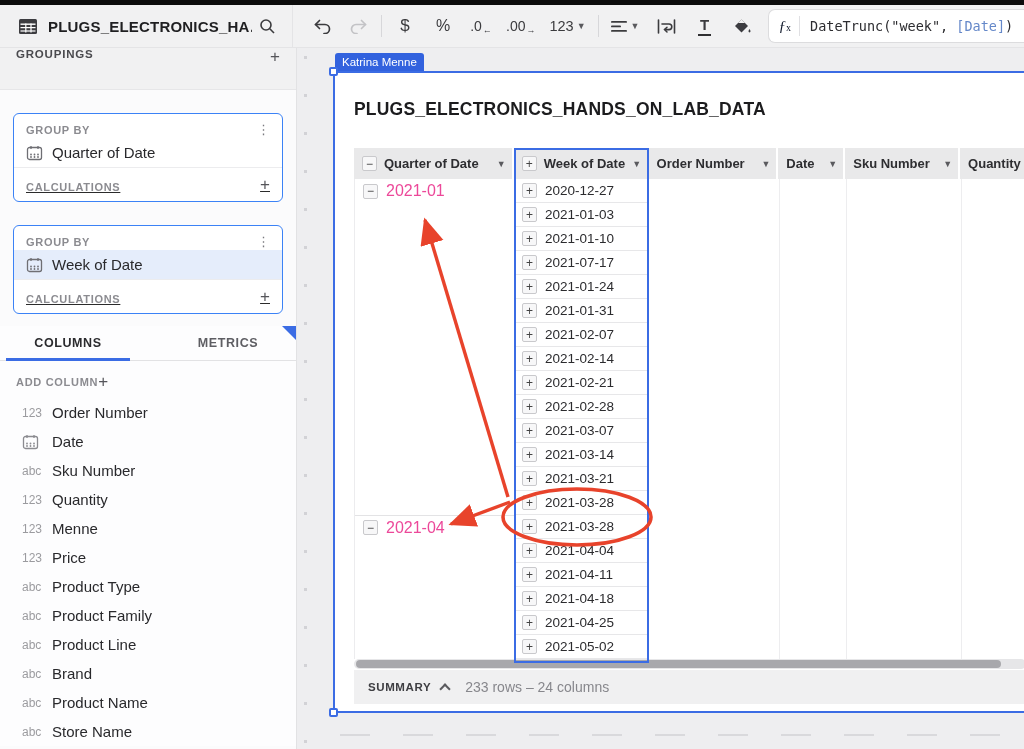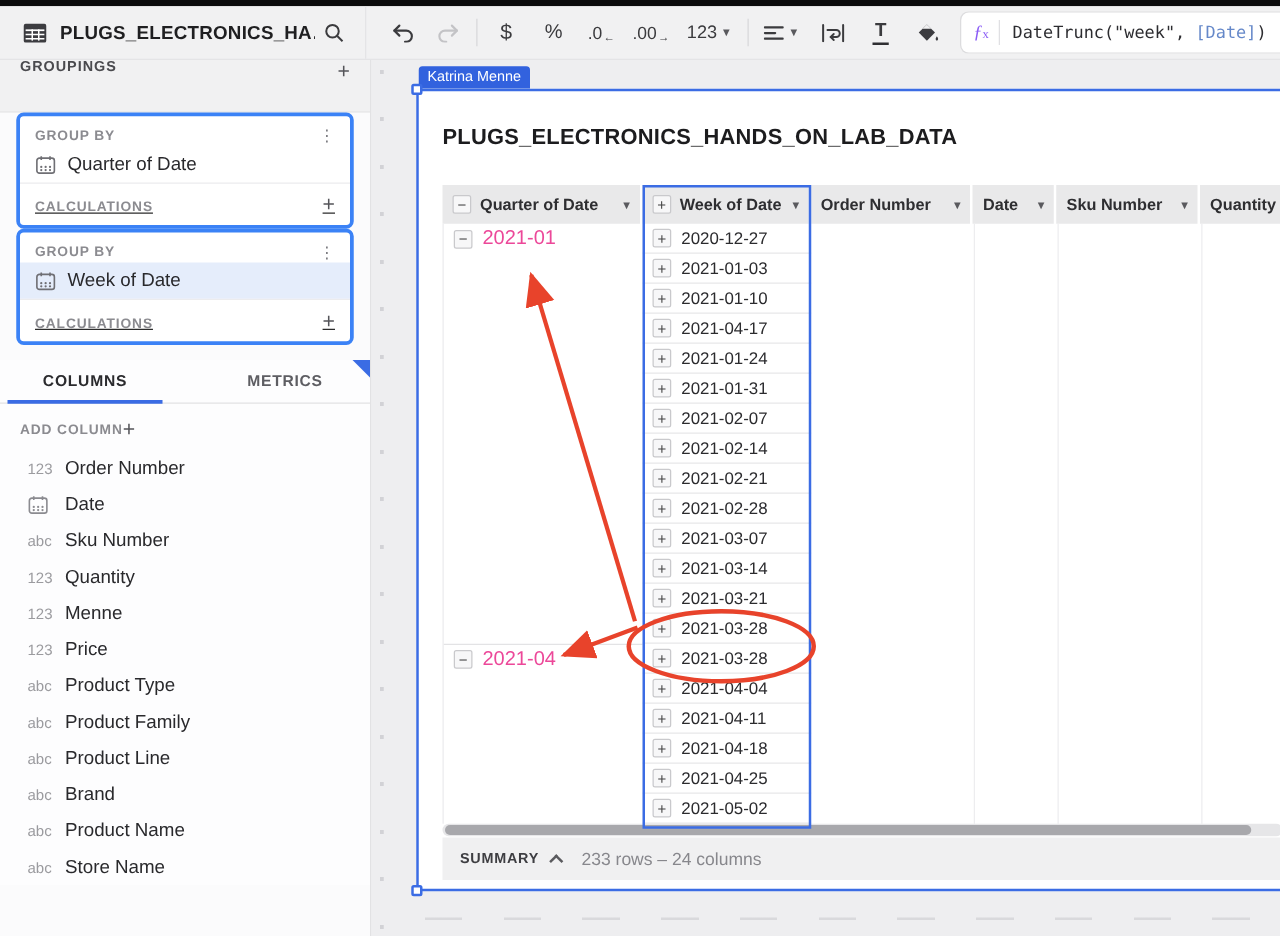--- a/index.html
+++ b/index.html
@@ -21,34 +21,34 @@
   .tb-group{display:flex;align-items:center;}
   .tb-btn{height:30px;min-width:30px;display:flex;align-items:center;justify-content:center;
           border-radius:4px;color:#3b3b3e;font-size:16px;cursor:pointer;padding:0 4px;}
   .tb-btn.disabled{color:#c3c3c6;}
   .tb-sep{width:1px;height:22px;background:#d7d7da;margin:0 8px;}
   .caret{font-size:9px;color:#5a5a5e;margin-left:3px;}
   .dec-arrow{font-size:9px;color:#3b3b3e;margin-left:1px;position:relative;top:4px;}
   .t-underline{border-bottom:2px solid #2f2f32;padding:0 2px 1px 2px;font-weight:600;}
   .fx-box{margin-left:10px;height:34px;flex:1;background:#fff;border:1px solid #dcdcde;
           border-right:none;border-radius:7px 0 0 7px;display:flex;align-items:center;padding:0 10px;}
-  .fx-label{font-family:"Liberation Serif",serif;font-style:italic;font-size:15px;color:#8b5cf6;}
+  .fx-label{font-family:"Liberation Serif",serif;font-style:italic;font-size:15px;color:#0f172a;}
   .fx-label .sub{font-size:10px;font-style:normal;}
   .fx-sep{width:1px;height:20px;background:#e0e0e3;margin:0 10px 0 8px;}
   .formula{font-family:"DejaVu Sans Mono","Liberation Mono",monospace;font-size:13.5px;color:#2c2c30;white-space:pre;}
   .formula .tok-field{color:#6588c9;}
 
   
   .sidebar{position:absolute;left:0;top:48px;width:297px;height:701px;background:#fbfbfc;
            border-right:1px solid #e2e2e4;overflow:hidden;}
   .sb-band{height:42px;background:#f1f1f2;border-bottom:1px solid #e6e6e8;display:flex;
            justify-content:space-between;padding:0 16px;}
   .sb-band-label{font-size:11.5px;font-weight:700;letter-spacing:.8px;color:#4a4a4e;}
   .plus-btn{font-size:17px;color:#55555a;cursor:pointer;line-height:1;}
-  .card{margin:0 13px 0 13px;background:#fff;border:3px solid #3b82f6;border-radius:6px;overflow:hidden;}
+  .card{margin:23px 13px 0 13px;background:#fff;border:1px solid #3b82f6;border-radius:6px;overflow:hidden;}
   .card-top{display:flex;align-items:center;justify-content:space-between;padding:9px 12px 2px 12px;}
   .mini-label{font-size:11px;font-weight:600;letter-spacing:.7px;color:#8b8b90;}
   .kebab{color:#7a7a7f;font-size:13px;letter-spacing:0;cursor:pointer;line-height:1;}
   .field-row{display:flex;align-items:center;gap:9px;padding:6px 12px;font-size:15px;color:#29292c;cursor:pointer;}
   .field-row.selected{background:#e5edfb;}
   .card-div{height:1px;background:#ececee;}
   .calc-row{display:flex;align-items:flex-end;justify-content:space-between;padding:8px 12px;text-decoration:underline;}
   .sb-tabs{position:relative;margin-top:12px;height:35px;display:flex;background:#fdfdfe;border-bottom:1px solid #e2e2e4;gap:24px;}
   .sb-tab{flex:1;display:flex;align-items:center;justify-content:center;font-size:12.5px;font-weight:700;
           letter-spacing:.6px;color:#5e5e63;cursor:pointer;position:relative;}
@@ -440,21 +440,21 @@
     <span class="wdate">2021-01-03</span>
   </div>
 
   <div class="wrow">
     <span class="exp-box">+</span>
     <span class="wdate">2021-01-10</span>
   </div>
 
   <div class="wrow">
     <span class="exp-box">+</span>
-    <span class="wdate">2021-04-17</span>
+    <span class="wdate">2021-07-17</span>
   </div>
 
   <div class="wrow">
     <span class="exp-box">+</span>
     <span class="wdate">2021-01-24</span>
   </div>
 
   <div class="wrow">
     <span class="exp-box">+</span>
     <span class="wdate">2021-01-31</span>

